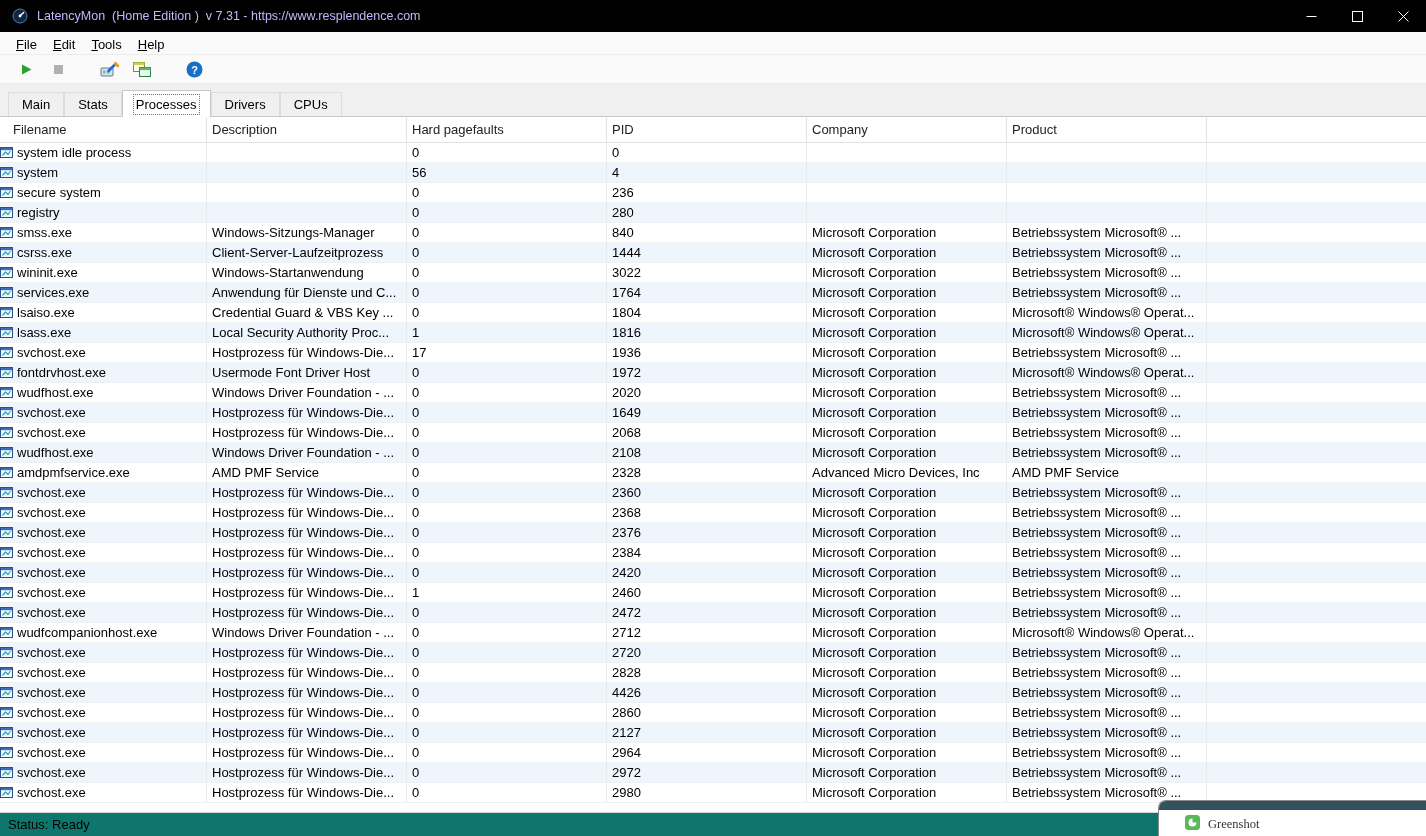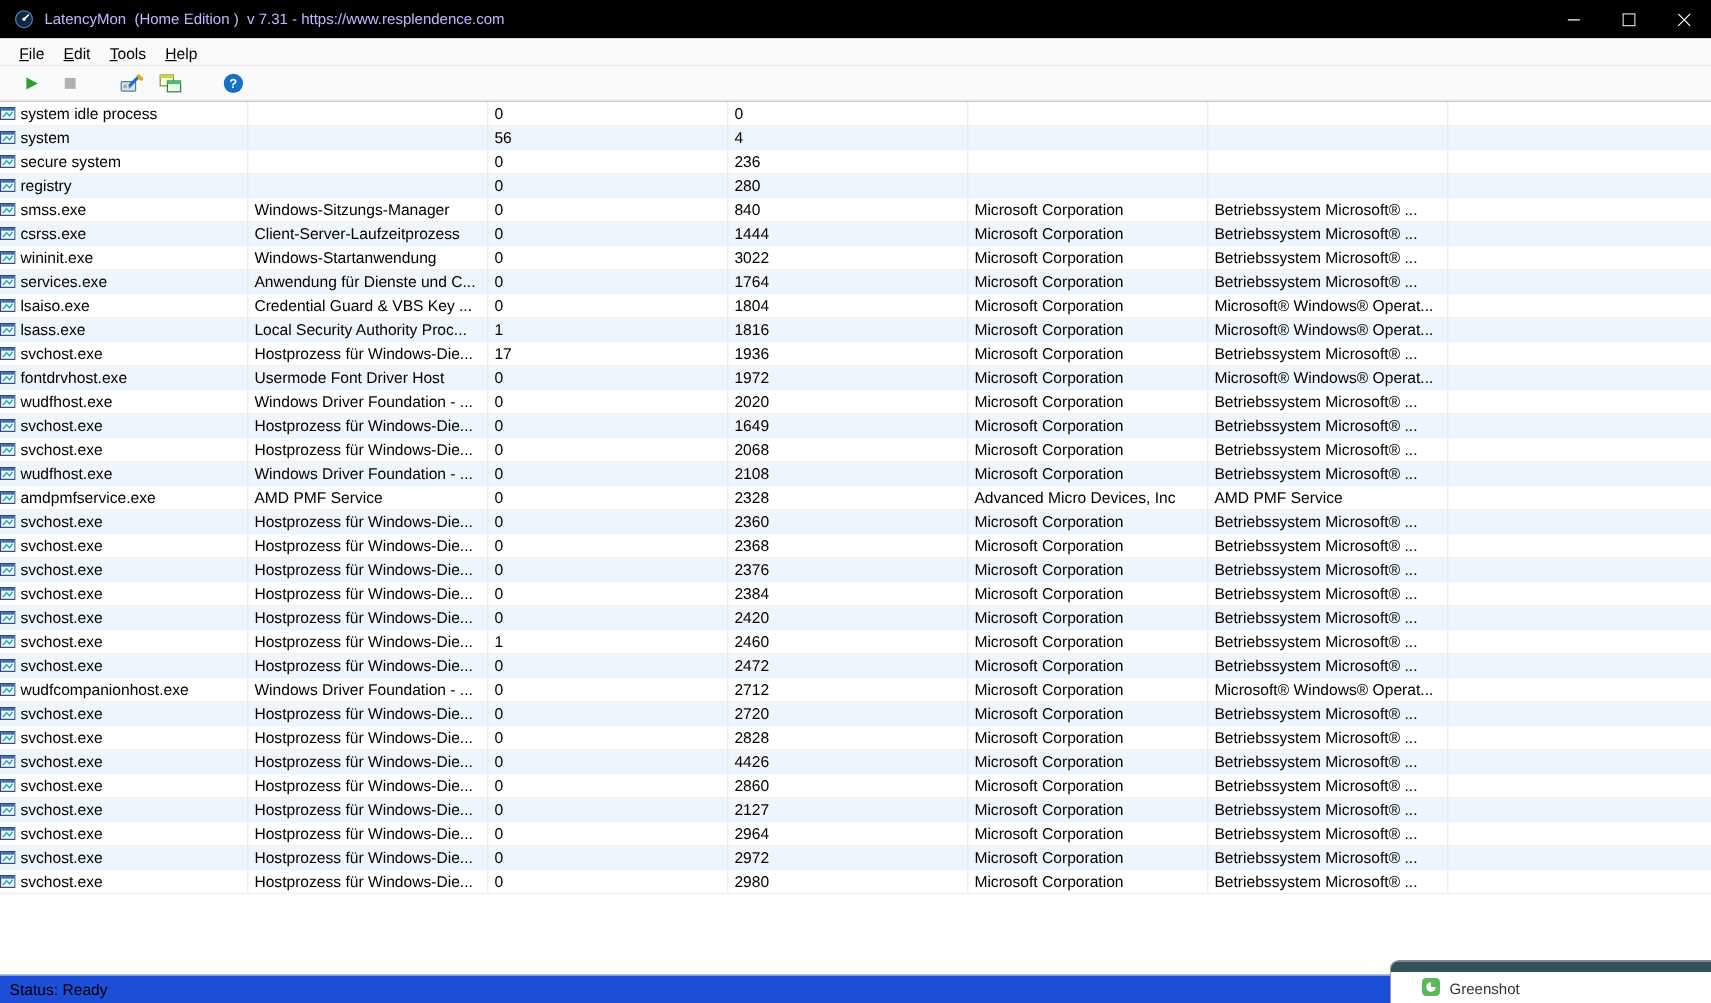--- a/index.html
+++ b/index.html
@@ -42,26 +42,26 @@
   .hcell.filler { border-right:none; }
   .grid-body { flex:1; overflow:hidden; }
   .row { height:20px; border-bottom:1px solid #f0f0f0; }
   .row.alt { background:#eff5fc;text-align:right; }
   .cell { border-right:1px solid #e9e9e9; display:flex; align-items:center; padding-left:5px; font-size:13px; white-space:nowrap; overflow:hidden; }
   .cell.filler { border-right:none; }
   .fcell { padding-left:0; gap:4px; }
   .proc-icon { display:flex; align-items:center; flex:none; }
 
   
-  .statusbar { height:24px; background:#1d4ed8; border-top:1px solid #d6d6d6; display:flex; align-items:center; padding-left:8px; font-size:13px; flex:none; }
+  .statusbar { height:24px; background:#0f766e; border-top:1px solid #d6d6d6; display:flex; align-items:center; padding-left:8px; font-size:13px; flex:none; }
 
   
   .toast { position:absolute; right:0; bottom:0; width:268px; height:36px; background:#fff; border:1px solid #8a8a8a; border-right:none; border-bottom:none; border-top-left-radius:8px; overflow:hidden; z-index:10; }
   .toast-strip { height:9px; background:#33525e; }
-  .toast-body { display:flex; align-items:center; gap:8px; padding:5px 0 0 26px; font-size:12.5px; color:#333; }
+  .toast-body { display:flex; align-items:center; gap:8px; padding:5px 0 0 26px; font-size:12.5px; color:#333;font-family:Liberation Serif, serif; }
 </style>
 </head>
 <body>
 
 <div class="window">
 
   <div class="titlebar">
     <span class="app-icon">
         <svg width="16" height="16" viewBox="0 0 16 16">
           <circle cx="8" cy="8" r="7" fill="#10253f" stroke="#4a7fb5" stroke-width="1"></circle>
@@ -137,22 +137,38 @@
       <button class="tool-btn">
         <span class="tool-ic">
           <svg width="17" height="17" viewBox="0 0 17 17">
             <circle cx="8.5" cy="8.5" r="8" fill="#1670c8"></circle>
             <text x="8.5" y="12.5" text-anchor="middle" font-size="11" font-weight="bold" fill="#fff" font-family="Liberation Sans, sans-serif">?</text>
           </svg>
         </span>
       </button>
     </div>
 
+  <div class="tabbar">
+      <div class="tab"><span class="tab-label">Main</span></div>
+      <div class="tab"><span class="tab-label">Stats</span></div>
+      <div class="tab active"><span class="tab-label">Processes</span></div>
+      <div class="tab"><span class="tab-label">Drivers</span></div>
+      <div class="tab"><span class="tab-label">CPUs</span></div>
+    </div>
 
   <div class="panel">
+    <div class="grid-header">
+        <div class="hcell">Filename</div>
+        <div class="hcell">Description</div>
+        <div class="hcell">Hard pagefaults</div>
+        <div class="hcell">PID</div>
+        <div class="hcell">Company</div>
+        <div class="hcell">Product</div>
+        <div class="hcell filler"></div>
+      </div>
     <div class="grid-body">
         <div class="row">
           <div class="cell fcell">
             <span class="proc-icon">
               <svg width="13" height="11" viewBox="0 0 13 11">
                 <rect x="0.5" y="0.5" width="12" height="10" fill="#f4fafd" stroke="#27508c"></rect>
                 <rect x="1" y="1" width="11" height="2.2" fill="#3a6fb5"></rect>
                 <polyline points="2.5,8.5 5.5,5 8,7.5 10.5,4" fill="none" stroke="#2aa7b5" stroke-width="1.2"></polyline>
               </svg>
             </span>

